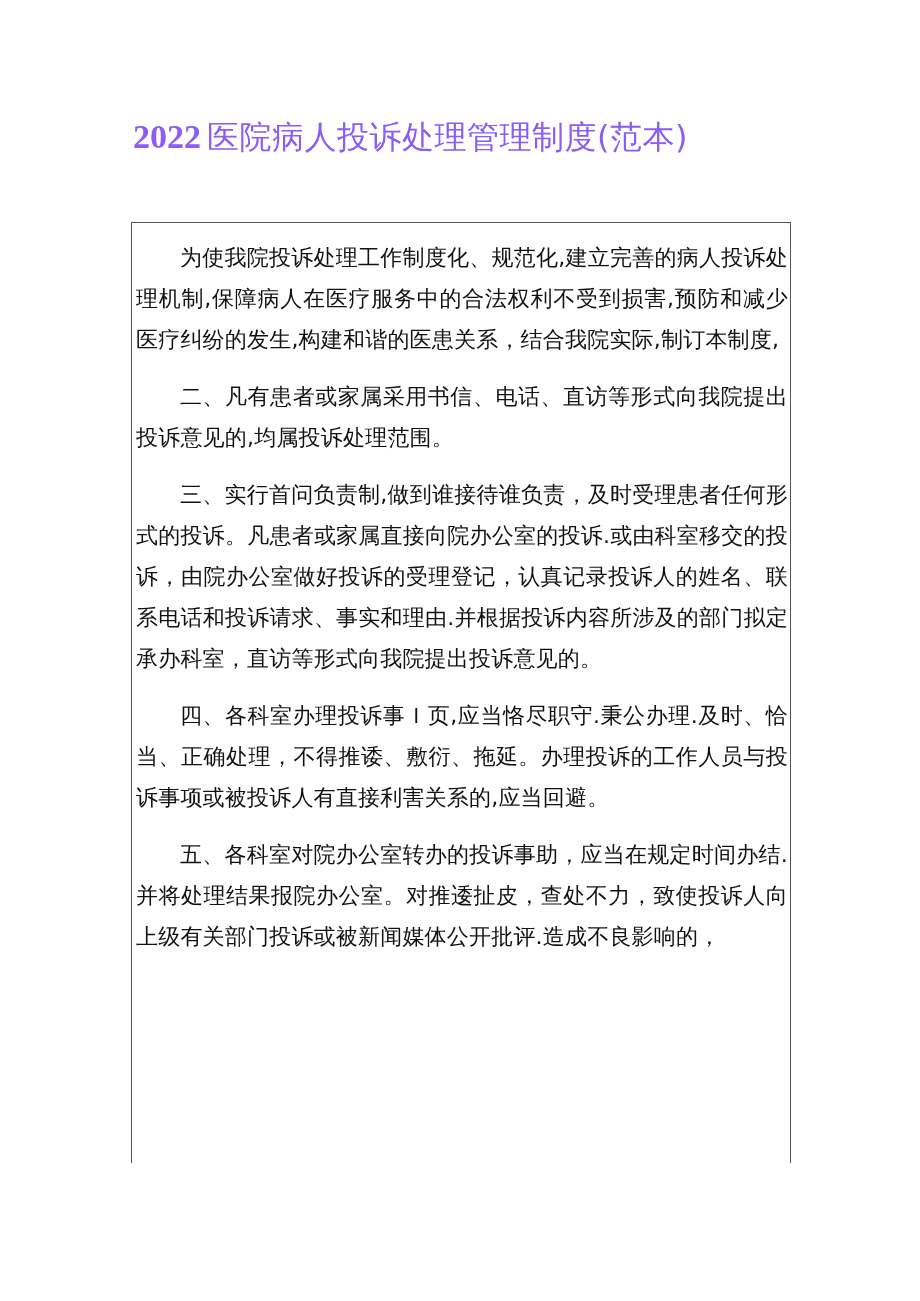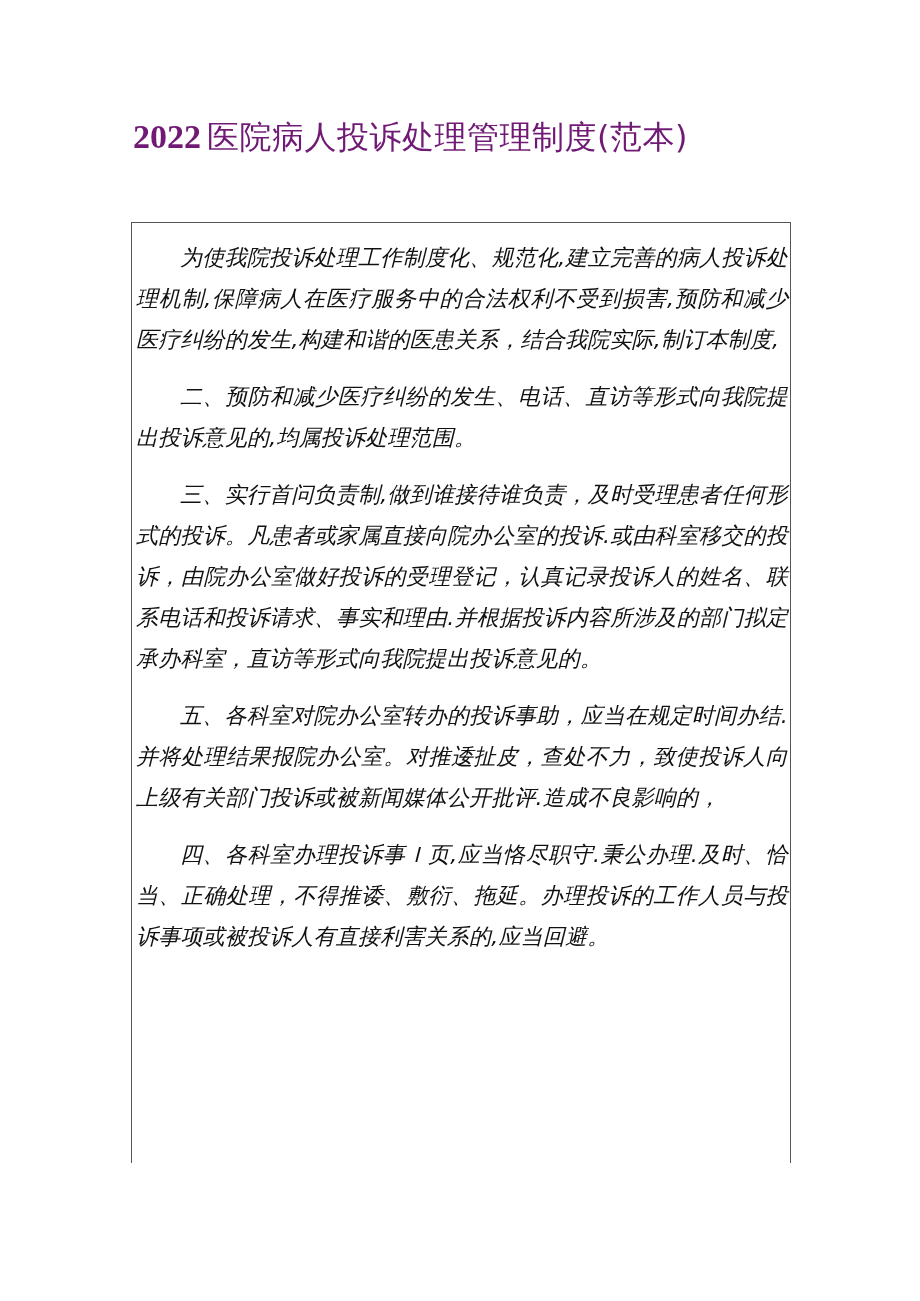--- a/index.html
+++ b/index.html
@@ -16,21 +16,21 @@
       color: #111111;
     }
     .title {
       position: absolute;
       left: 133px;
       top: 113px;
       margin: 0;
       font-size: 33px;
       line-height: 48px;
       font-weight: normal;
-      color: #701a75;
+      color: #8b5cf6;
       white-space: nowrap;
       letter-spacing: 0.5px;
     }
     .title .year {
       font-family: "Liberation Serif", "DejaVu Serif", serif;
       font-weight: bold;
       font-size: 34px;
       margin-right: 6px;
       letter-spacing: 0;
     }
@@ -47,21 +47,20 @@
       border-top: 1px solid #555555;
       border-left: 1px solid #555555;
       border-right: 1px solid #555555;
       box-sizing: border-box;
     }
     .body-text {
       position: absolute;
       left: 136px;
       top: 237px;
       width: 652px;
-      font-style: italic;
     }
     .para {
       margin: 0 0 16px 0;
       font-size: 22px;
       line-height: 41px;
       text-indent: 44px;
       text-align: justify;
       text-align-last: left;
       letter-spacing: 0.2px;
       word-break: break-all;
@@ -69,17 +68,17 @@
   </style>
 </head>
 <body>
 
 <h1 class="title"><span class="year">2022</span><span class="rest">医院病人投诉处理管理制度(范本)</span></h1>
 
 <div class="frame"></div>
 
 <div class="body-text">
   <p class="para">为使我院投诉处理工作制度化、规范化,建立完善的病人投诉处理机制,保障病人在医疗服务中的合法权利不受到损害,预防和减少医疗纠纷的发生,构建和谐的医患关系，结合我院实际,制订本制度,</p>
-  <p class="para">二、预防和减少医疗纠纷的发生、电话、直访等形式向我院提出投诉意见的,均属投诉处理范围。</p>
+  <p class="para">二、凡有患者或家属采用书信、电话、直访等形式向我院提出投诉意见的,均属投诉处理范围。</p>
   <p class="para">三、实行首问负责制,做到谁接待谁负责，及时受理患者任何形式的投诉。凡患者或家属直接向院办公室的投诉.或由科室移交的投诉，由院办公室做好投诉的受理登记，认真记录投诉人的姓名、联系电话和投诉请求、事实和理由.并根据投诉内容所涉及的部门拟定承办科室，直访等形式向我院提出投诉意见的。</p>
+  <p class="para">四、各科室办理投诉事Ｉ页,应当恪尽职守.秉公办理.及时、恰当、正确处理，不得推诿、敷衍、拖延。办理投诉的工作人员与投诉事项或被投诉人有直接利害关系的,应当回避。</p>
   <p class="para">五、各科室对院办公室转办的投诉事助，应当在规定时间办结.并将处理结果报院办公室。对推逶扯皮，查处不力，致使投诉人向上级有关部门投诉或被新闻媒体公开批评.造成不良影响的，</p>
-  <p class="para">四、各科室办理投诉事Ｉ页,应当恪尽职守.秉公办理.及时、恰当、正确处理，不得推诿、敷衍、拖延。办理投诉的工作人员与投诉事项或被投诉人有直接利害关系的,应当回避。</p>
 </div>
 
 </body></html>

